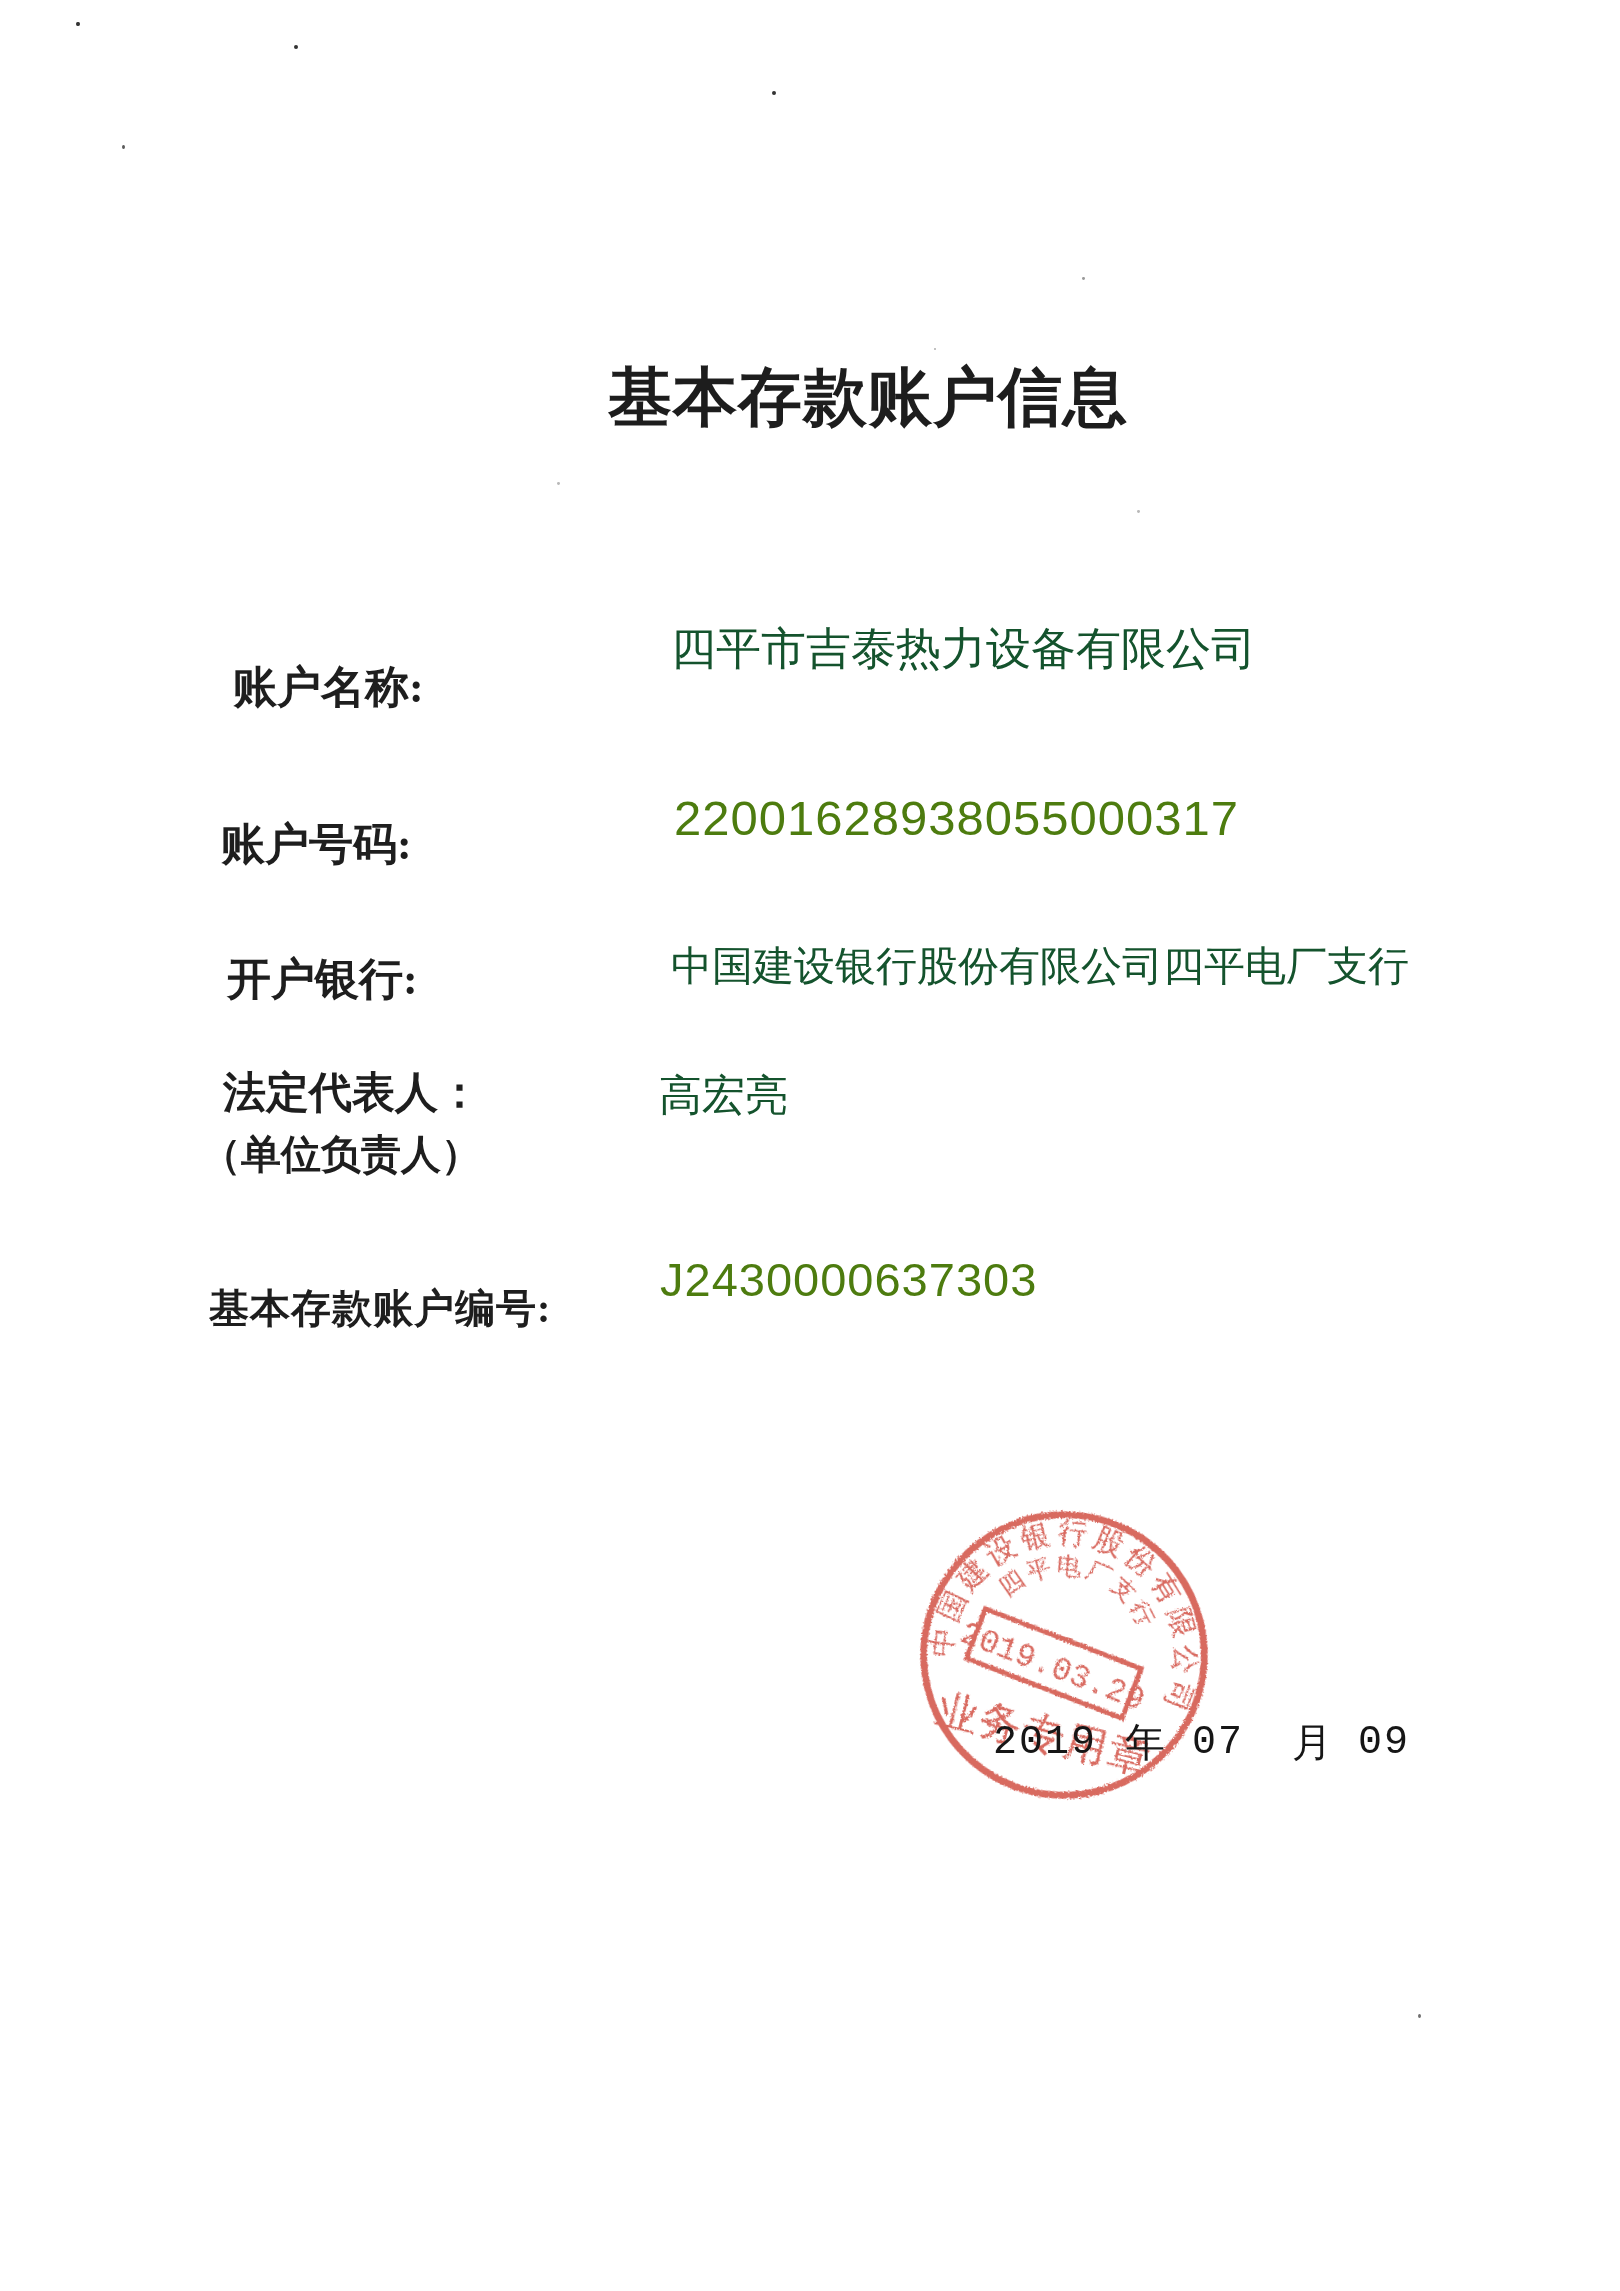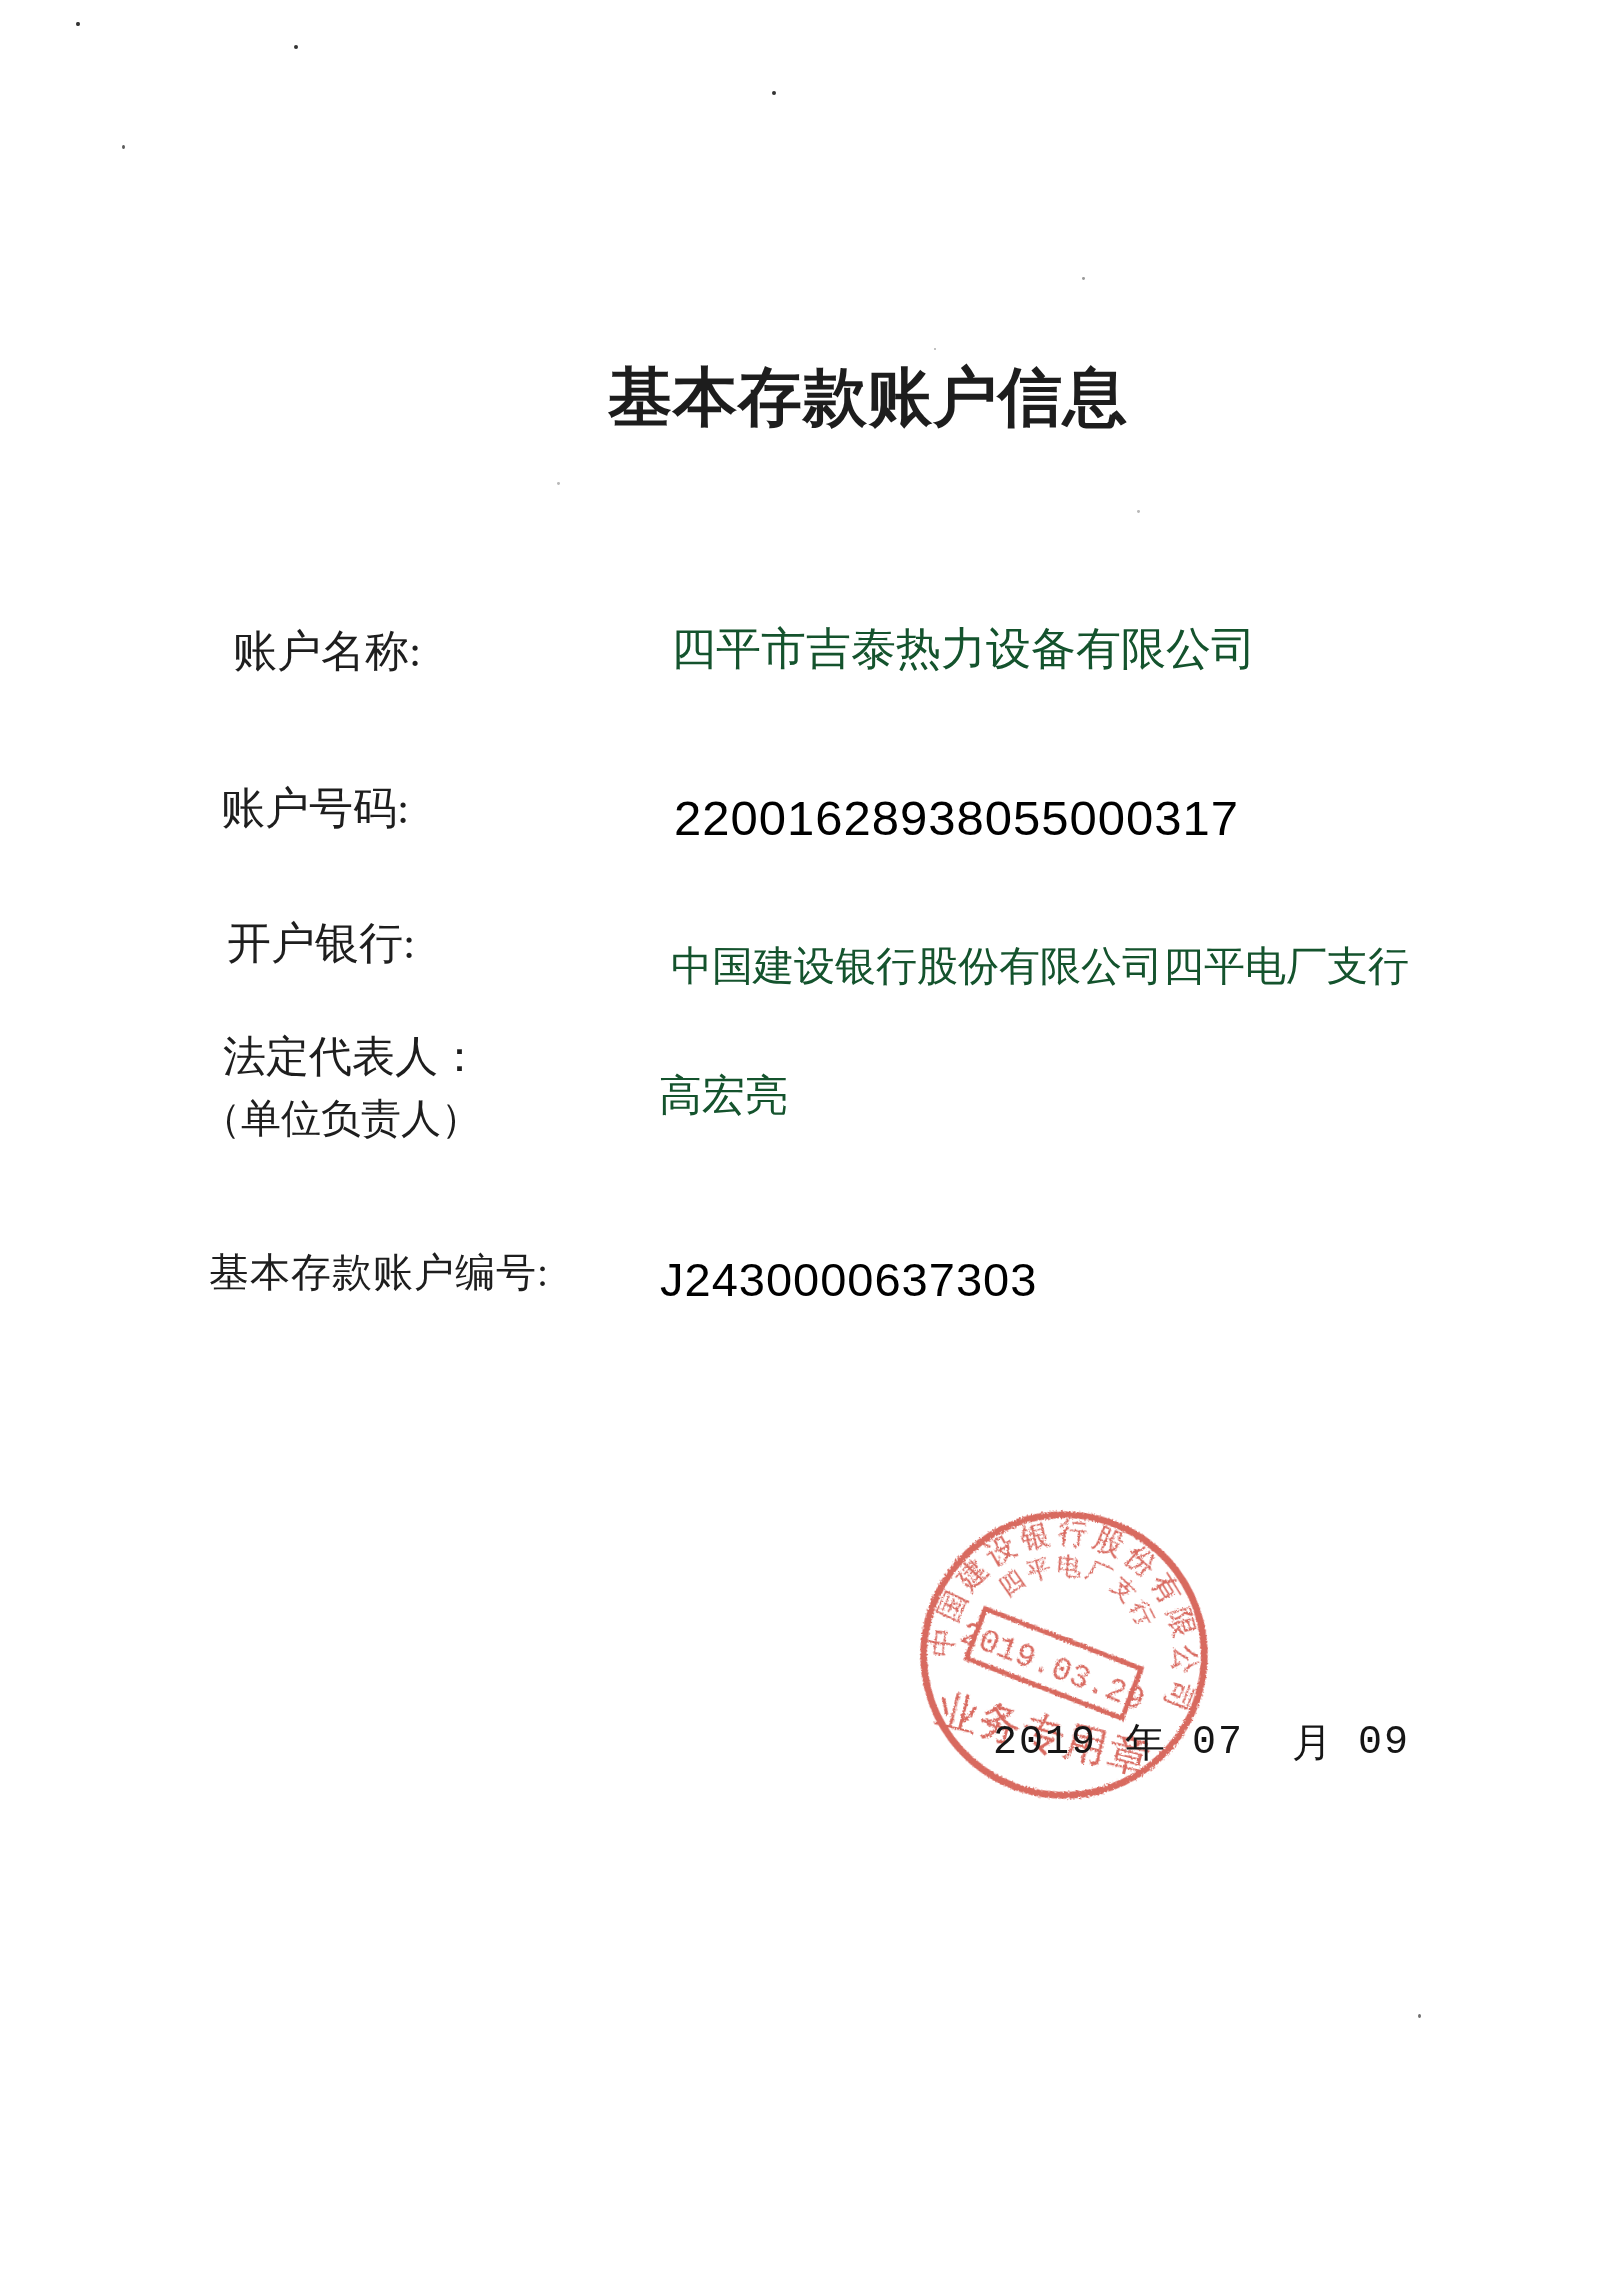--- a/index.html
+++ b/index.html
@@ -11,29 +11,29 @@
     color:#222;
     overflow:hidden;
   }
   .title{
     position:absolute;left:608px;top:363px;
     font-size:64px;font-weight:700;line-height:1.1;
     letter-spacing:1px;color:#1d1d1d;white-space:nowrap;
   }
   .lbl{
     position:absolute;font-size:44px;line-height:1.1;
-    color:#1e1e1e;white-space:nowrap;font-weight:400;
+    color:#1e1e1e;white-space:nowrap;font-weight:700;margin-top:36px;
   }
   .val{
     position:absolute;font-size:44px;line-height:1.1;
     color:#14532d;white-space:nowrap;
   }
   .num{
     font-family:"Liberation Sans", sans-serif;
-    letter-spacing:1px;color:#000000;
+    letter-spacing:1px;color:#4d7c0f;
   }
   .date-line{position:absolute;left:0;top:1721px;width:1620px;height:59px;z-index:3;}
   .date-tok{
     position:absolute;top:0;font-size:40px;line-height:1.1;color:#161616;
     font-family:"Liberation Serif", serif;white-space:nowrap;
   }
   .date-num{font-family:"Liberation Mono", monospace;letter-spacing:2px;}
   .stamp{position:absolute;left:907px;top:1498px;z-index:2;}
   .speck{position:absolute;background:#333;border-radius:50%;}
   .smudge{position:absolute;left:1436px;top:2019px;z-index:1;}

